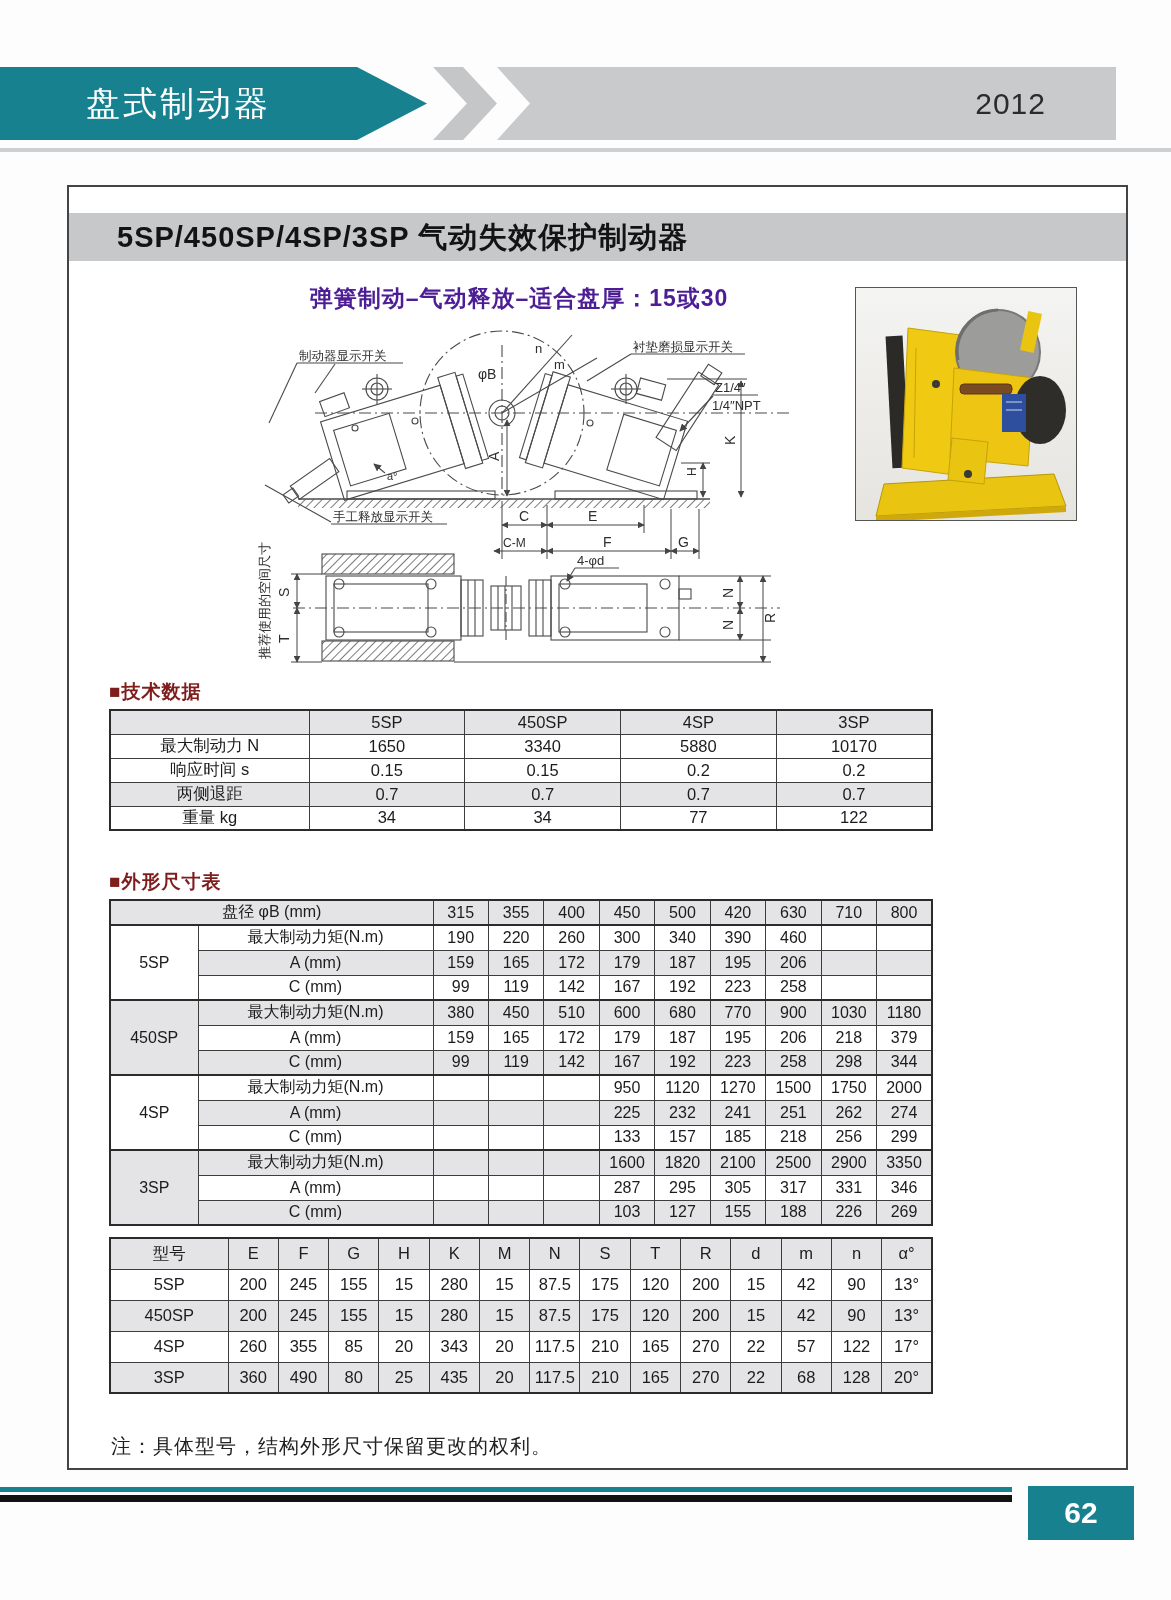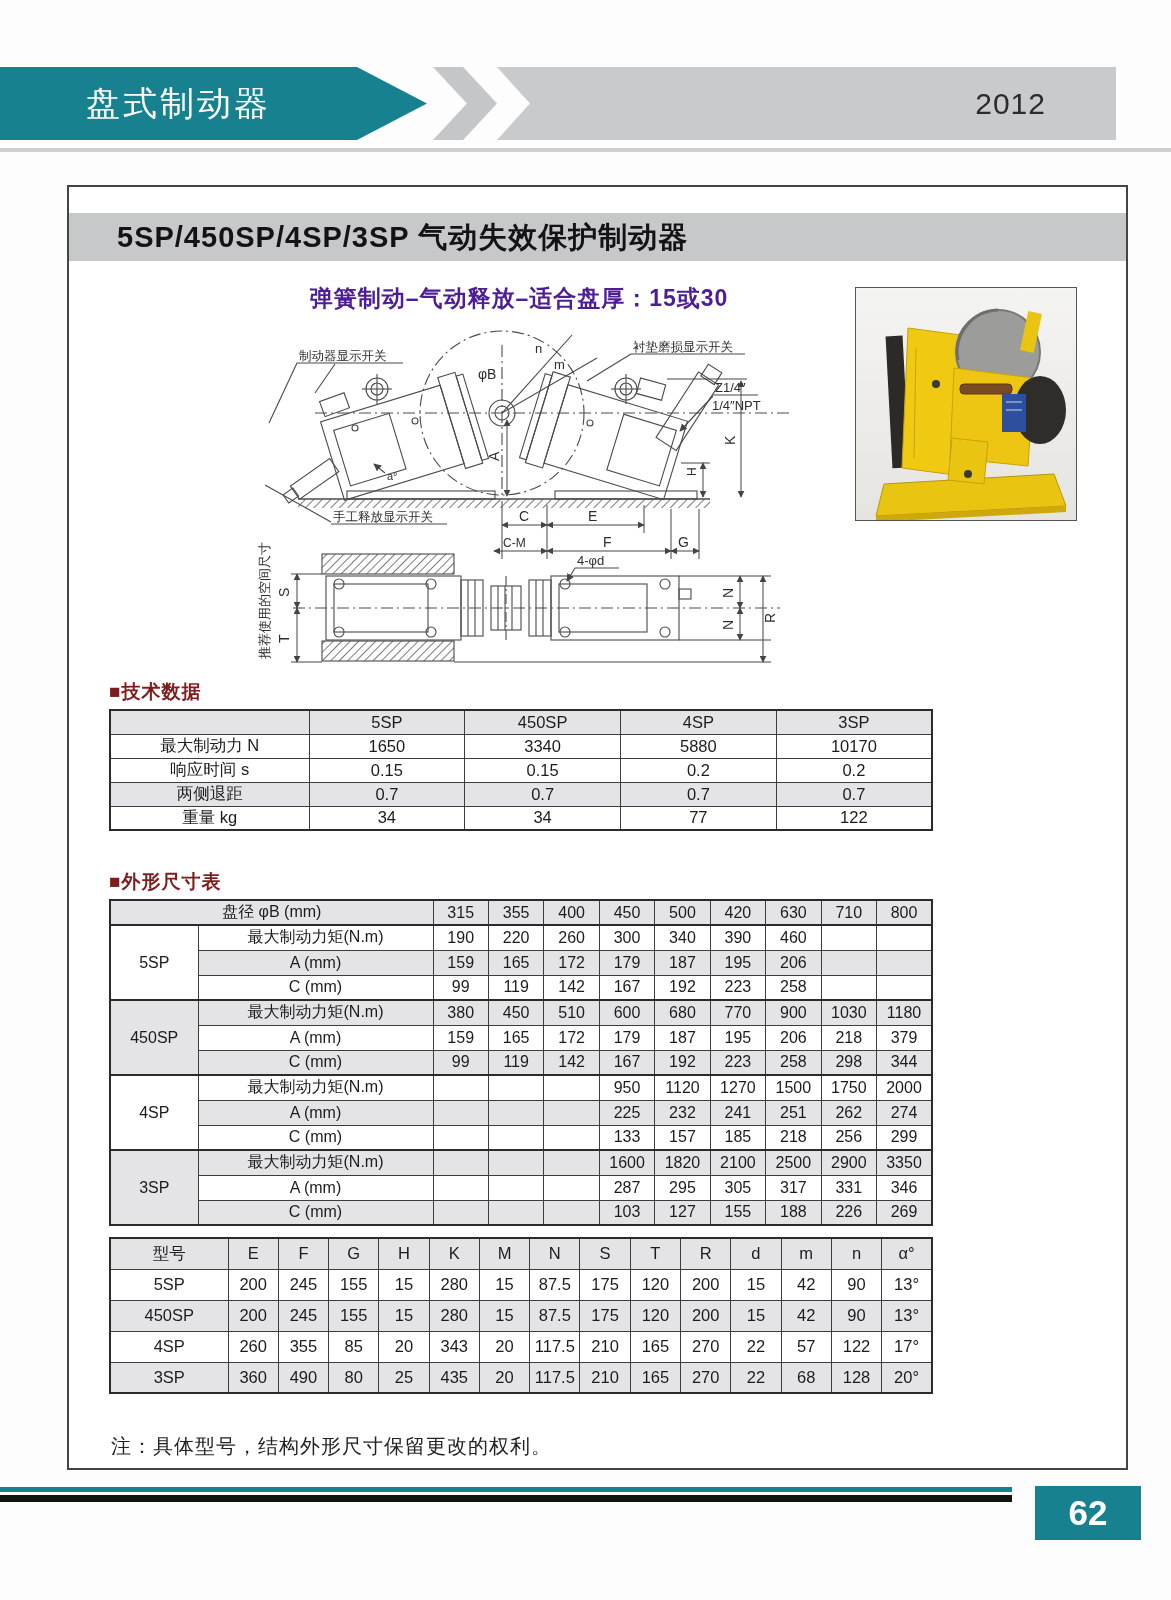--- a/index.html
+++ b/index.html
@@ -44,21 +44,21 @@
   #tech-table  { top:522px; }  #tech-table td { height:24px; }
   #dims-table  { top:712px; }  #dims-table td { height:25px; font-size:16px; }
   #model-table { top:1050px; } #model-table td { height:31px; }
 
   .note { position:absolute; left:42px; top:1246px; font-size:20px; color:#222; letter-spacing:1px; }
 
   
   .line-teal  { position:absolute; left:0; top:1487px; width:1012px; height:5px; background:#17818F; }
   .line-black { position:absolute; left:0; top:1495px; width:1012px; height:7px; background:#121212; }
   .pagenum { position:absolute; left:1028px; top:1486px; width:106px; height:54px; background:#17818F;
-             color:#fff; font-size:35px; font-weight:bold; text-align:center; line-height:54px;margin-left:7px; }
+             color:#fff; font-size:30px; font-weight:bold; text-align:center; line-height:54px; }
 
   
   svg text { font-family:"Liberation Sans","DejaVu Sans",sans-serif; }
 </style>
 </head>
 <body>
 
 <div class="page">
 
   <div class="banner">

